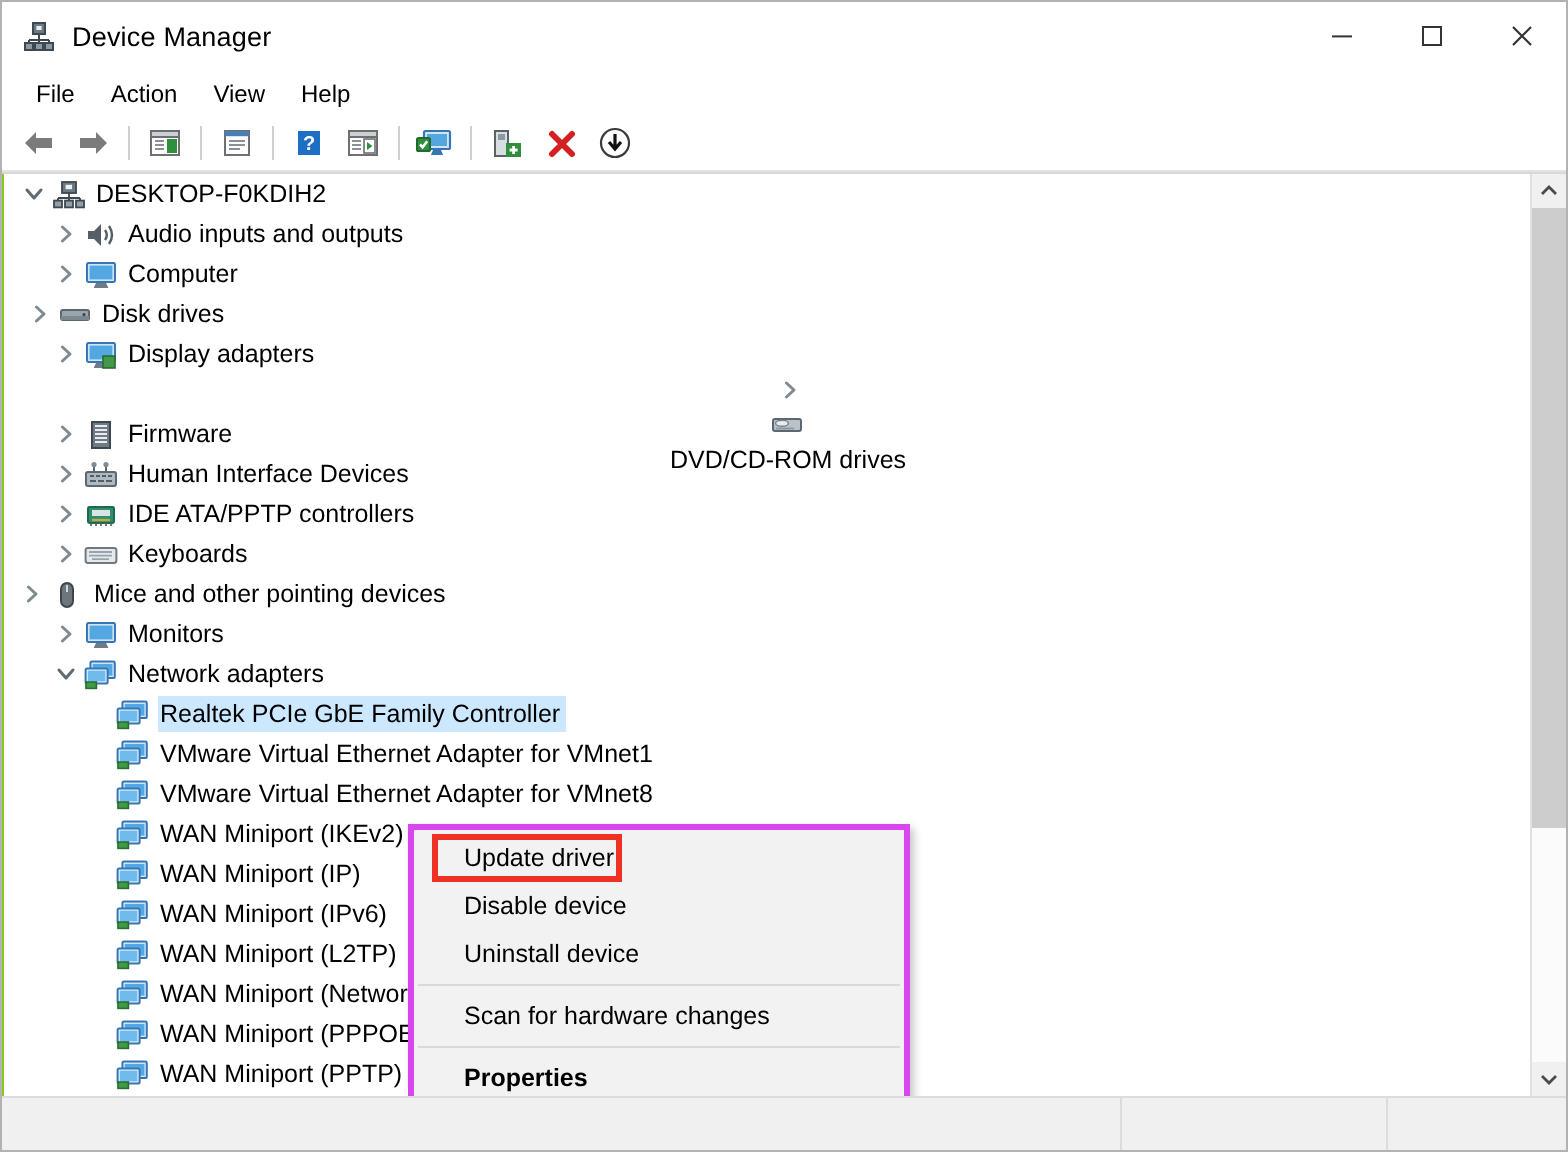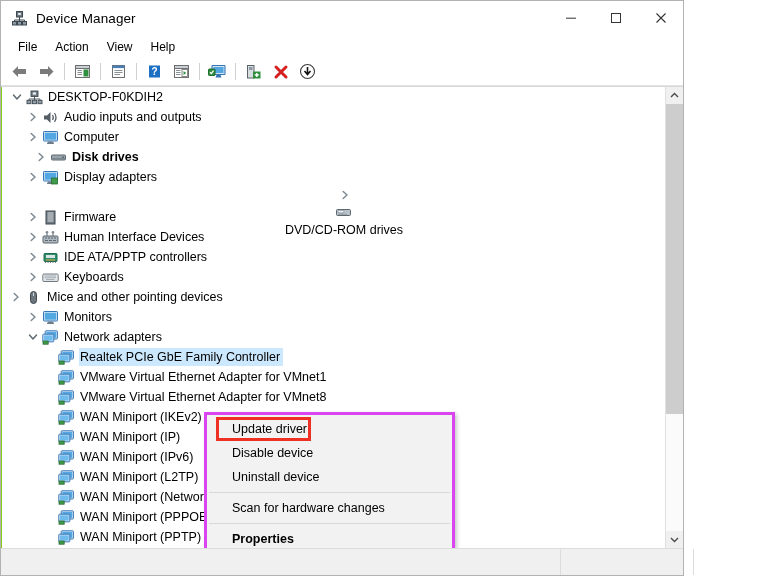--- a/index.html
+++ b/index.html
@@ -14,21 +14,21 @@
     font-size: 12px;
     color: #000000;
     overflow: hidden;
     position: relative;
   }
 
   
   #window {
     position: absolute;
     left: 0; top: 0;
-    width: 684px; height: 576px;
+    width: 784px; height: 576px;
     box-sizing: border-box;
     border: 1px solid #b2b2b2;
     background: #ffffff;
     display: flex;
     flex-direction: column;
   }
 
   
   #titlebar {
     height: 34px;
@@ -409,21 +409,21 @@
           </span>
           <span class="ricon">
             <svg class="ic" width="17" height="15" viewBox="0 0 17 15">
               <rect x="1.5" y="1.5" width="14" height="9.5" rx="0.7" fill="#cfe4f5" stroke="#3776b5" stroke-width="1"></rect>
               <rect x="2.8" y="2.8" width="11.4" height="6.9" fill="#54a8e2"></rect>
               <path d="M6 11.5 L11 11.5 L12.2 14 L4.8 14 Z" fill="#6c7c88"></path>
             </svg>
           </span>
           <span class="rowlabel">Computer</span>
         </div>
-        <div class="row" style="padding-left: 31px; font-weight: bold;">
+        <div class="row" style="padding-left: 10px;">
           <span class="chev">
             <svg class="ic" width="10" height="10" viewBox="0 0 10 10">
               <path d="M3.2 1.5 L7 5 L3.2 8.5" stroke="#7e8a92" stroke-width="1.5" fill="none" stroke-linecap="round" stroke-linejoin="round"></path>
             </svg>
           </span>
           <span class="ricon">
             <svg class="ic" width="17" height="15" viewBox="0 0 17 15">
               <rect x="1.5" y="5" width="14" height="5" rx="1" fill="#9aa4ac" stroke="#5d676f" stroke-width="1"></rect>
               <rect x="1.5" y="8" width="14" height="2" fill="#7d878f"></rect>
               <circle cx="13" cy="7.3" r="0.8" fill="#3c454c"></circle>

